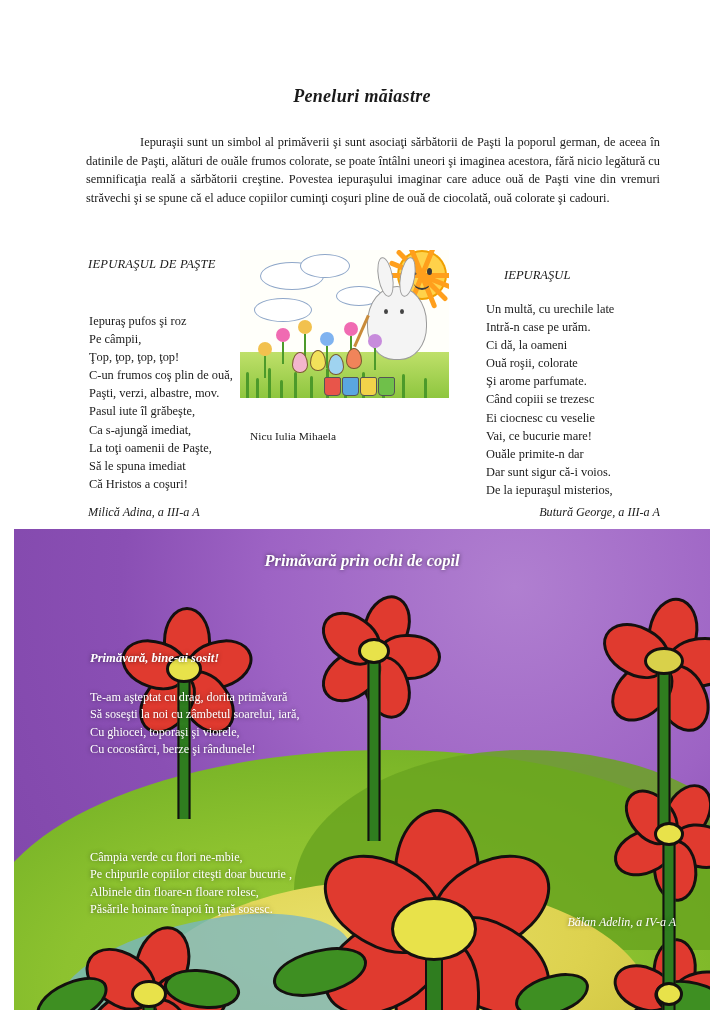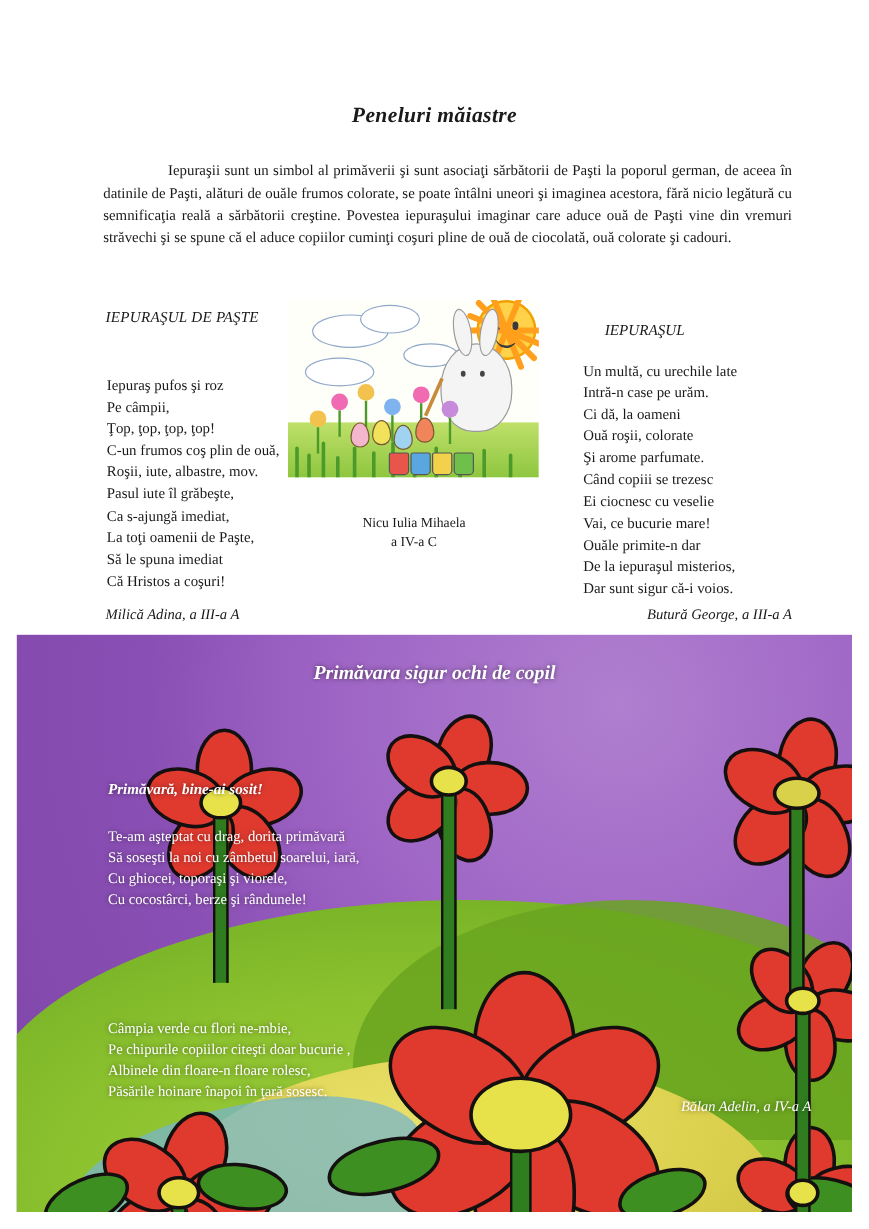--- a/index.html
+++ b/index.html
@@ -199,21 +199,21 @@
     position: absolute;
     width: 3px; height: 34px;
     background: #c98b3a;
     transform: rotate(24deg);
   }
 
   .drawing-caption {
     position: absolute;
     left: 250px; top: 428px;
     width: 190px;
-    text-align: center;
+    text-align: left;
     font-size: 11.4px;
     line-height: 16px;
   }
 
   
   .painting {
     position: absolute;
     left: 14px; top: 529px;
     width: 696px;
     height: 481px;
@@ -348,42 +348,42 @@
   <div class="doc-title">Peneluri măiastre</div>
 
   <div class="intro">Iepuraşii sunt un simbol al primăverii şi sunt asociaţi sărbătorii de Paşti la poporul german, de aceea în datinile de Paşti, alături de ouăle frumos colorate, se poate întâlni uneori şi imaginea acestora, fără nicio legătură cu semnificaţia reală a sărbătorii creştine. Povestea iepuraşului imaginar care aduce ouă de Paşti vine din vremuri străvechi şi se spune că el aduce copiilor cuminţi coşuri pline de ouă de ciocolată, ouă colorate şi cadouri.</div>
 
   <div class="poem-left-title">IEPURAŞUL DE PAŞTE</div>
   <div class="poem-left-body">
     <div>Iepuraş pufos şi roz</div>
     <div>Pe câmpii,</div>
     <div>Ţop, ţop, ţop, ţop!</div>
     <div>C-un frumos coş plin de ouă,</div>
-    <div>Roşii, iute, albastre, mov.</div>
+    <div>Paşti, verzi, albastre, mov.</div>
     <div>Pasul iute îl grăbeşte,</div>
     <div>Ca s-ajungă imediat,</div>
     <div>La toţi oamenii de Paşte,</div>
     <div>Să le spuna imediat</div>
     <div>Că Hristos a coşuri!</div>
   </div>
   <div class="poem-left-author">Milică Adina, a III-a A</div>
 
   <div class="poem-right-title">IEPURAŞUL</div>
   <div class="poem-right-body">
     <div>Un multă, cu urechile late</div>
     <div>Intră-n case pe urăm.</div>
     <div>Ci dă, la oameni</div>
     <div>Ouă roşii, colorate</div>
     <div>Şi arome parfumate.</div>
     <div>Când copiii se trezesc</div>
     <div>Ei ciocnesc cu veselie</div>
     <div>Vai, ce bucurie mare!</div>
     <div>Ouăle primite-n dar</div>
+    <div>Dar sunt sigur că-i voios.</div>
     <div>De la iepuraşul misterios,</div>
-    <div>Dar sunt sigur că-i voios.</div>
   </div>
   <div class="poem-right-author">Butură George, a III-a A</div>
 
   <div class="kid-drawing">
     <div class="kd-sky"></div>
 
     <div class="kd-cloud" style="left:20px; top:12px; width:62px; height:26px;"></div>
     <div class="kd-cloud" style="left:60px; top:4px;  width:48px; height:22px;"></div>
     <div class="kd-cloud" style="left:14px; top:48px; width:56px; height:22px;"></div>
     <div class="kd-cloud" style="left:96px; top:36px; width:44px; height:18px;"></div>
@@ -434,21 +434,20 @@
     <div class="kd-bucket" style="left:84px;  background:#e8554a;"></div>
     <div class="kd-bucket" style="left:102px; background:#5aa6e0;"></div>
     <div class="kd-bucket" style="left:120px; background:#f2d24a;"></div>
     <div class="kd-bucket" style="left:138px; background:#6fc04a;"></div>
 
     <div class="kd-brush" style="left:120px; top:64px;"></div>
   </div>
 
   <div class="drawing-caption">
     <div>Nicu Iulia Mihaela</div>
-    <div>a IV-a C</div>
   </div>
 
   <div class="painting">
     <div class="pt-hill-green"></div>
     <div class="pt-hill-dark"></div>
     <div class="pt-hill-yellow"></div>
     <div class="pt-stream"></div>
 
     <div class="flw" style="left:110px; top:80px; width:120px; height:120px;">
       <div class="stem" style="height:150px;"></div>
@@ -520,21 +519,21 @@
       <div class="petal" style="width:38px; height:56px; margin:-56px 0 0 -19px; transform:rotate(293deg);"></div>
       <div class="core" style="width:22px; height:18px;"></div>
     </div>
 
     <div class="leaf" style="left:20px;  top:452px; transform:rotate(-18deg);"></div>
     <div class="leaf" style="left:150px; top:440px; transform:rotate(14deg);"></div>
     <div class="leaf" style="left:500px; top:446px; transform:rotate(-10deg);"></div>
     <div class="leaf" style="left:640px; top:452px; transform:rotate(20deg);"></div>
     <div class="leaf" style="left:258px; top:420px; width:90px; height:40px; transform:rotate(-8deg);"></div>
 
-    <div class="pt-title">Primăvara sigur ochi de copil</div>
+    <div class="pt-title">Primăvară prin ochi de copil</div>
     <div class="pt-sub">Primăvară, bine-ai sosit!</div>
     <div class="pt-stanza pt-s1">Te-am aşteptat cu drag, dorita primăvară
 Să soseşti la noi cu zâmbetul soarelui, iară,
 Cu ghiocei, toporaşi şi viorele,
  Cu cocostârci, berze şi rândunele!</div>
     <div class="pt-stanza pt-s3">Câmpia verde cu flori ne-mbie,
 Pe chipurile copiilor citeşti doar bucurie ,
 Albinele din floare-n floare rolesc,
 Păsările hoinare înapoi în ţară sosesc.</div>
     <div class="pt-author">Bălan Adelin, a IV-a A</div>

